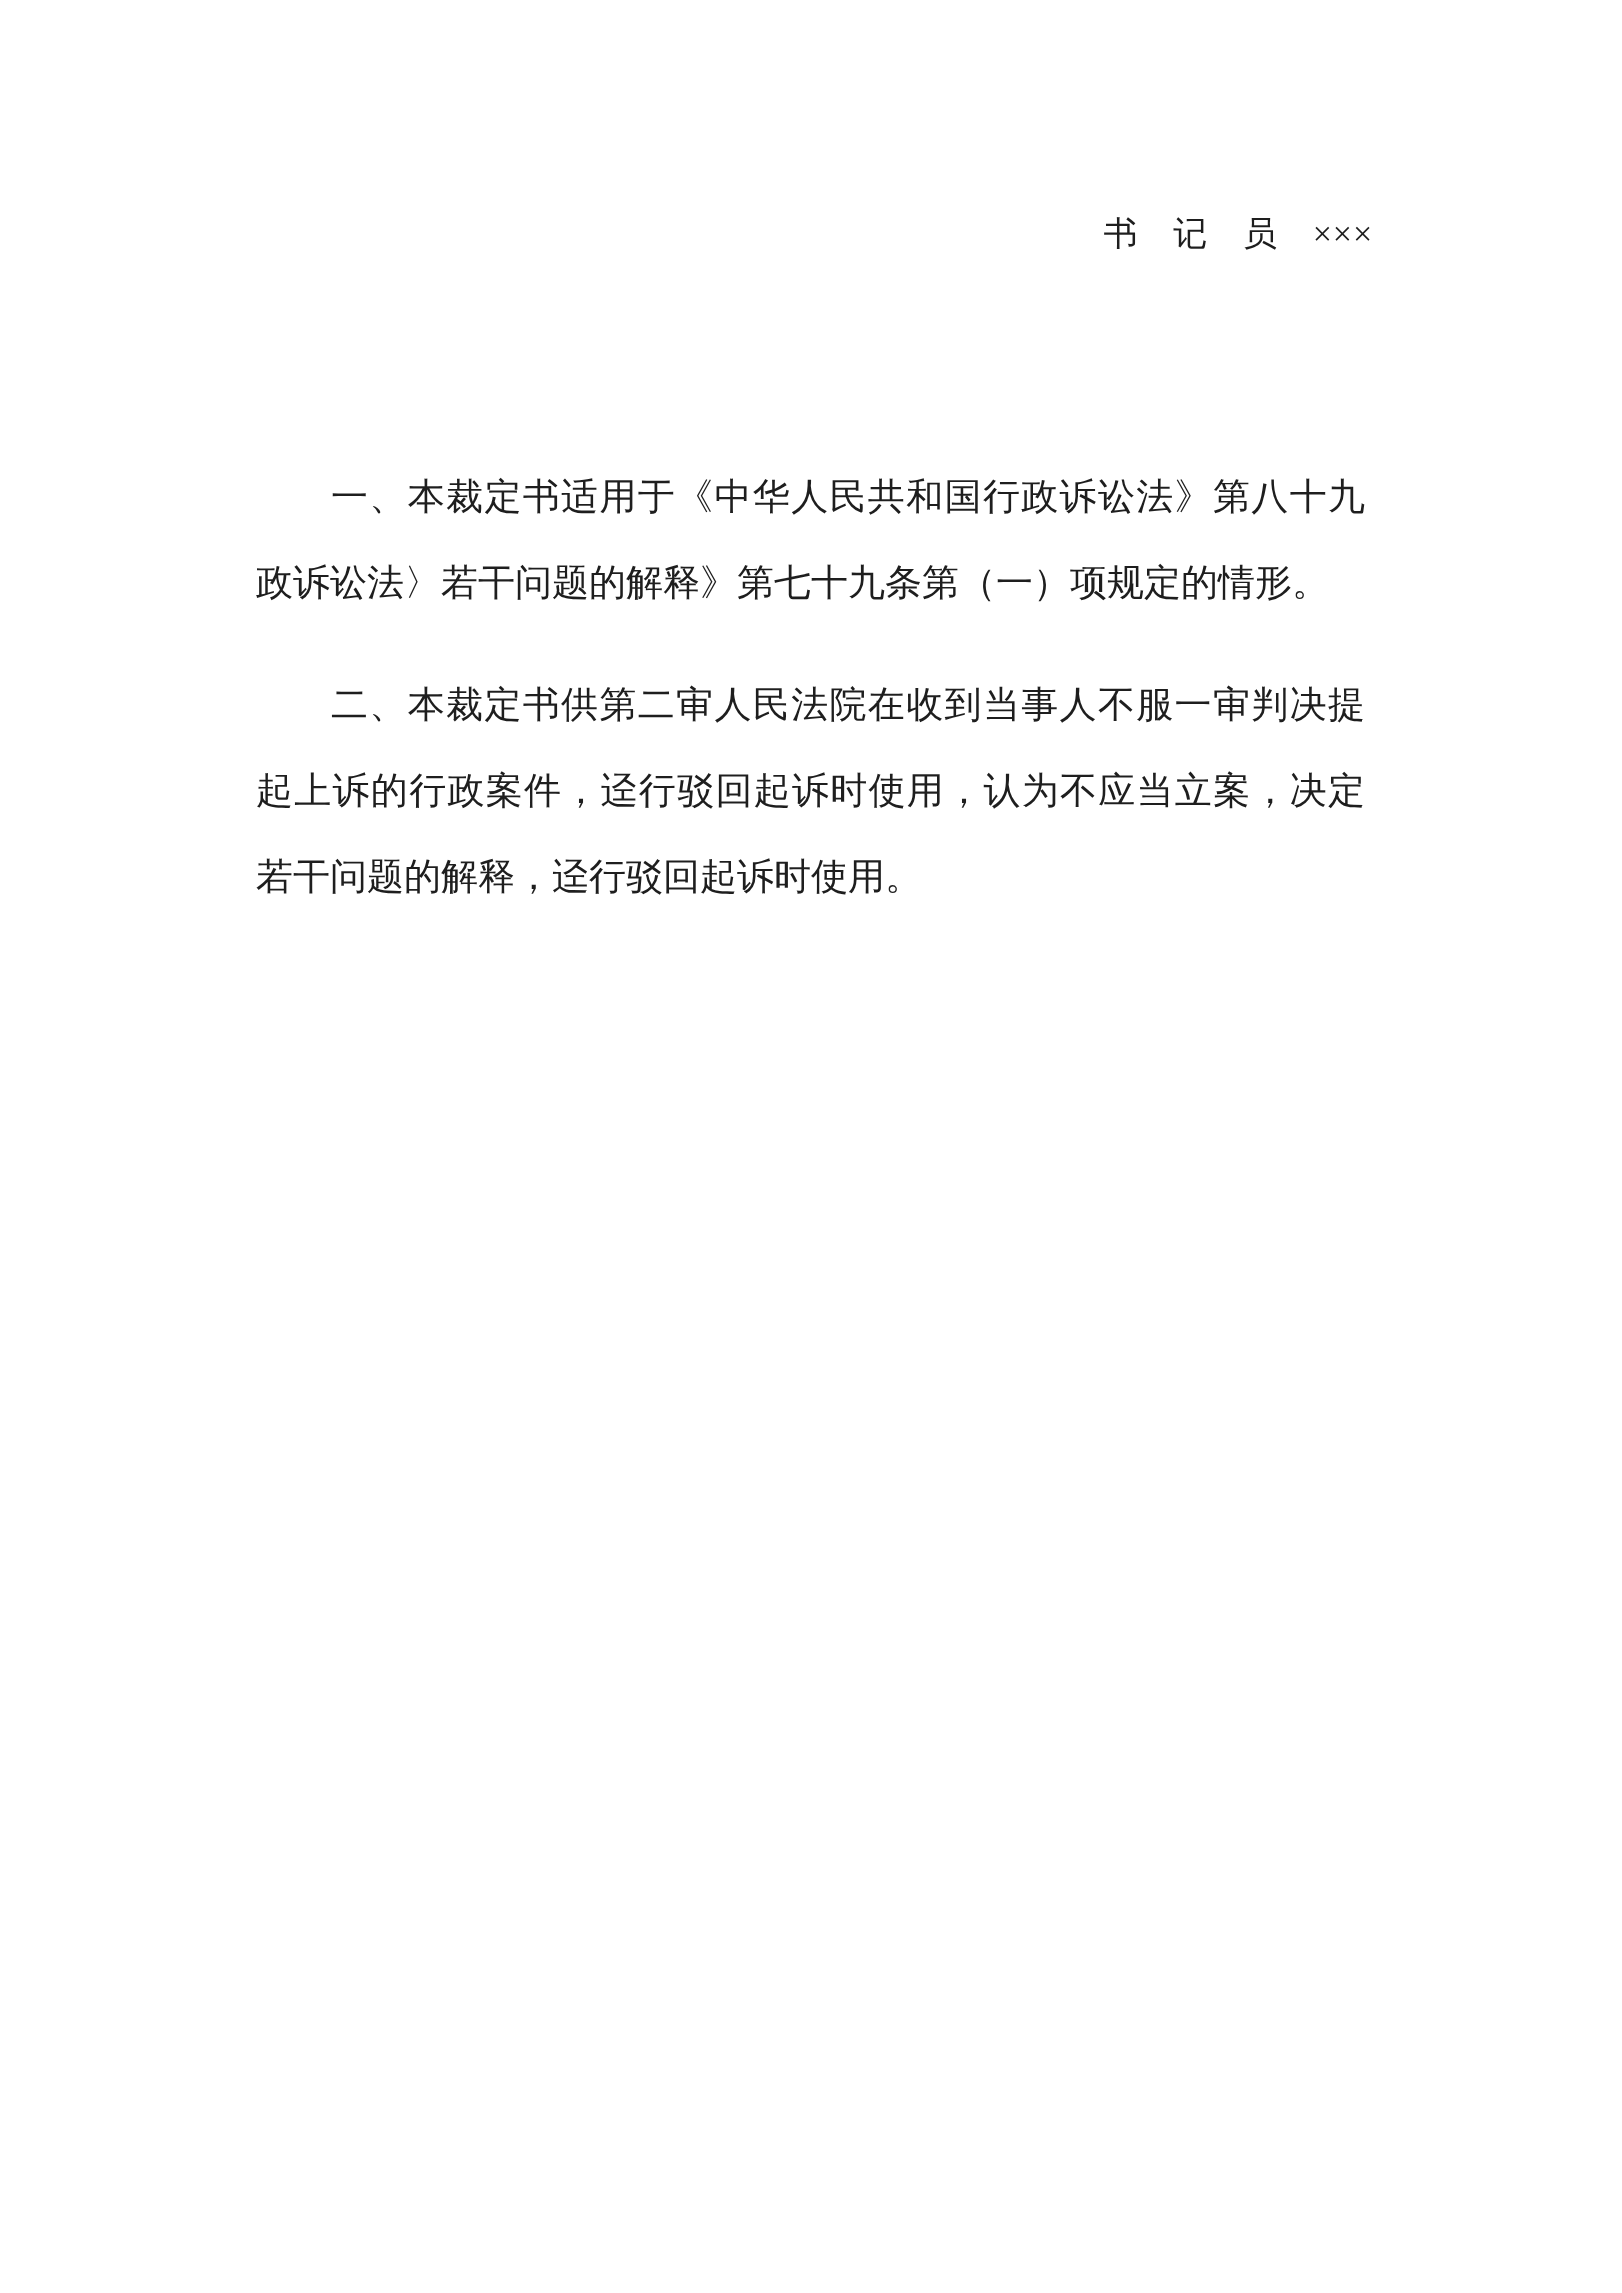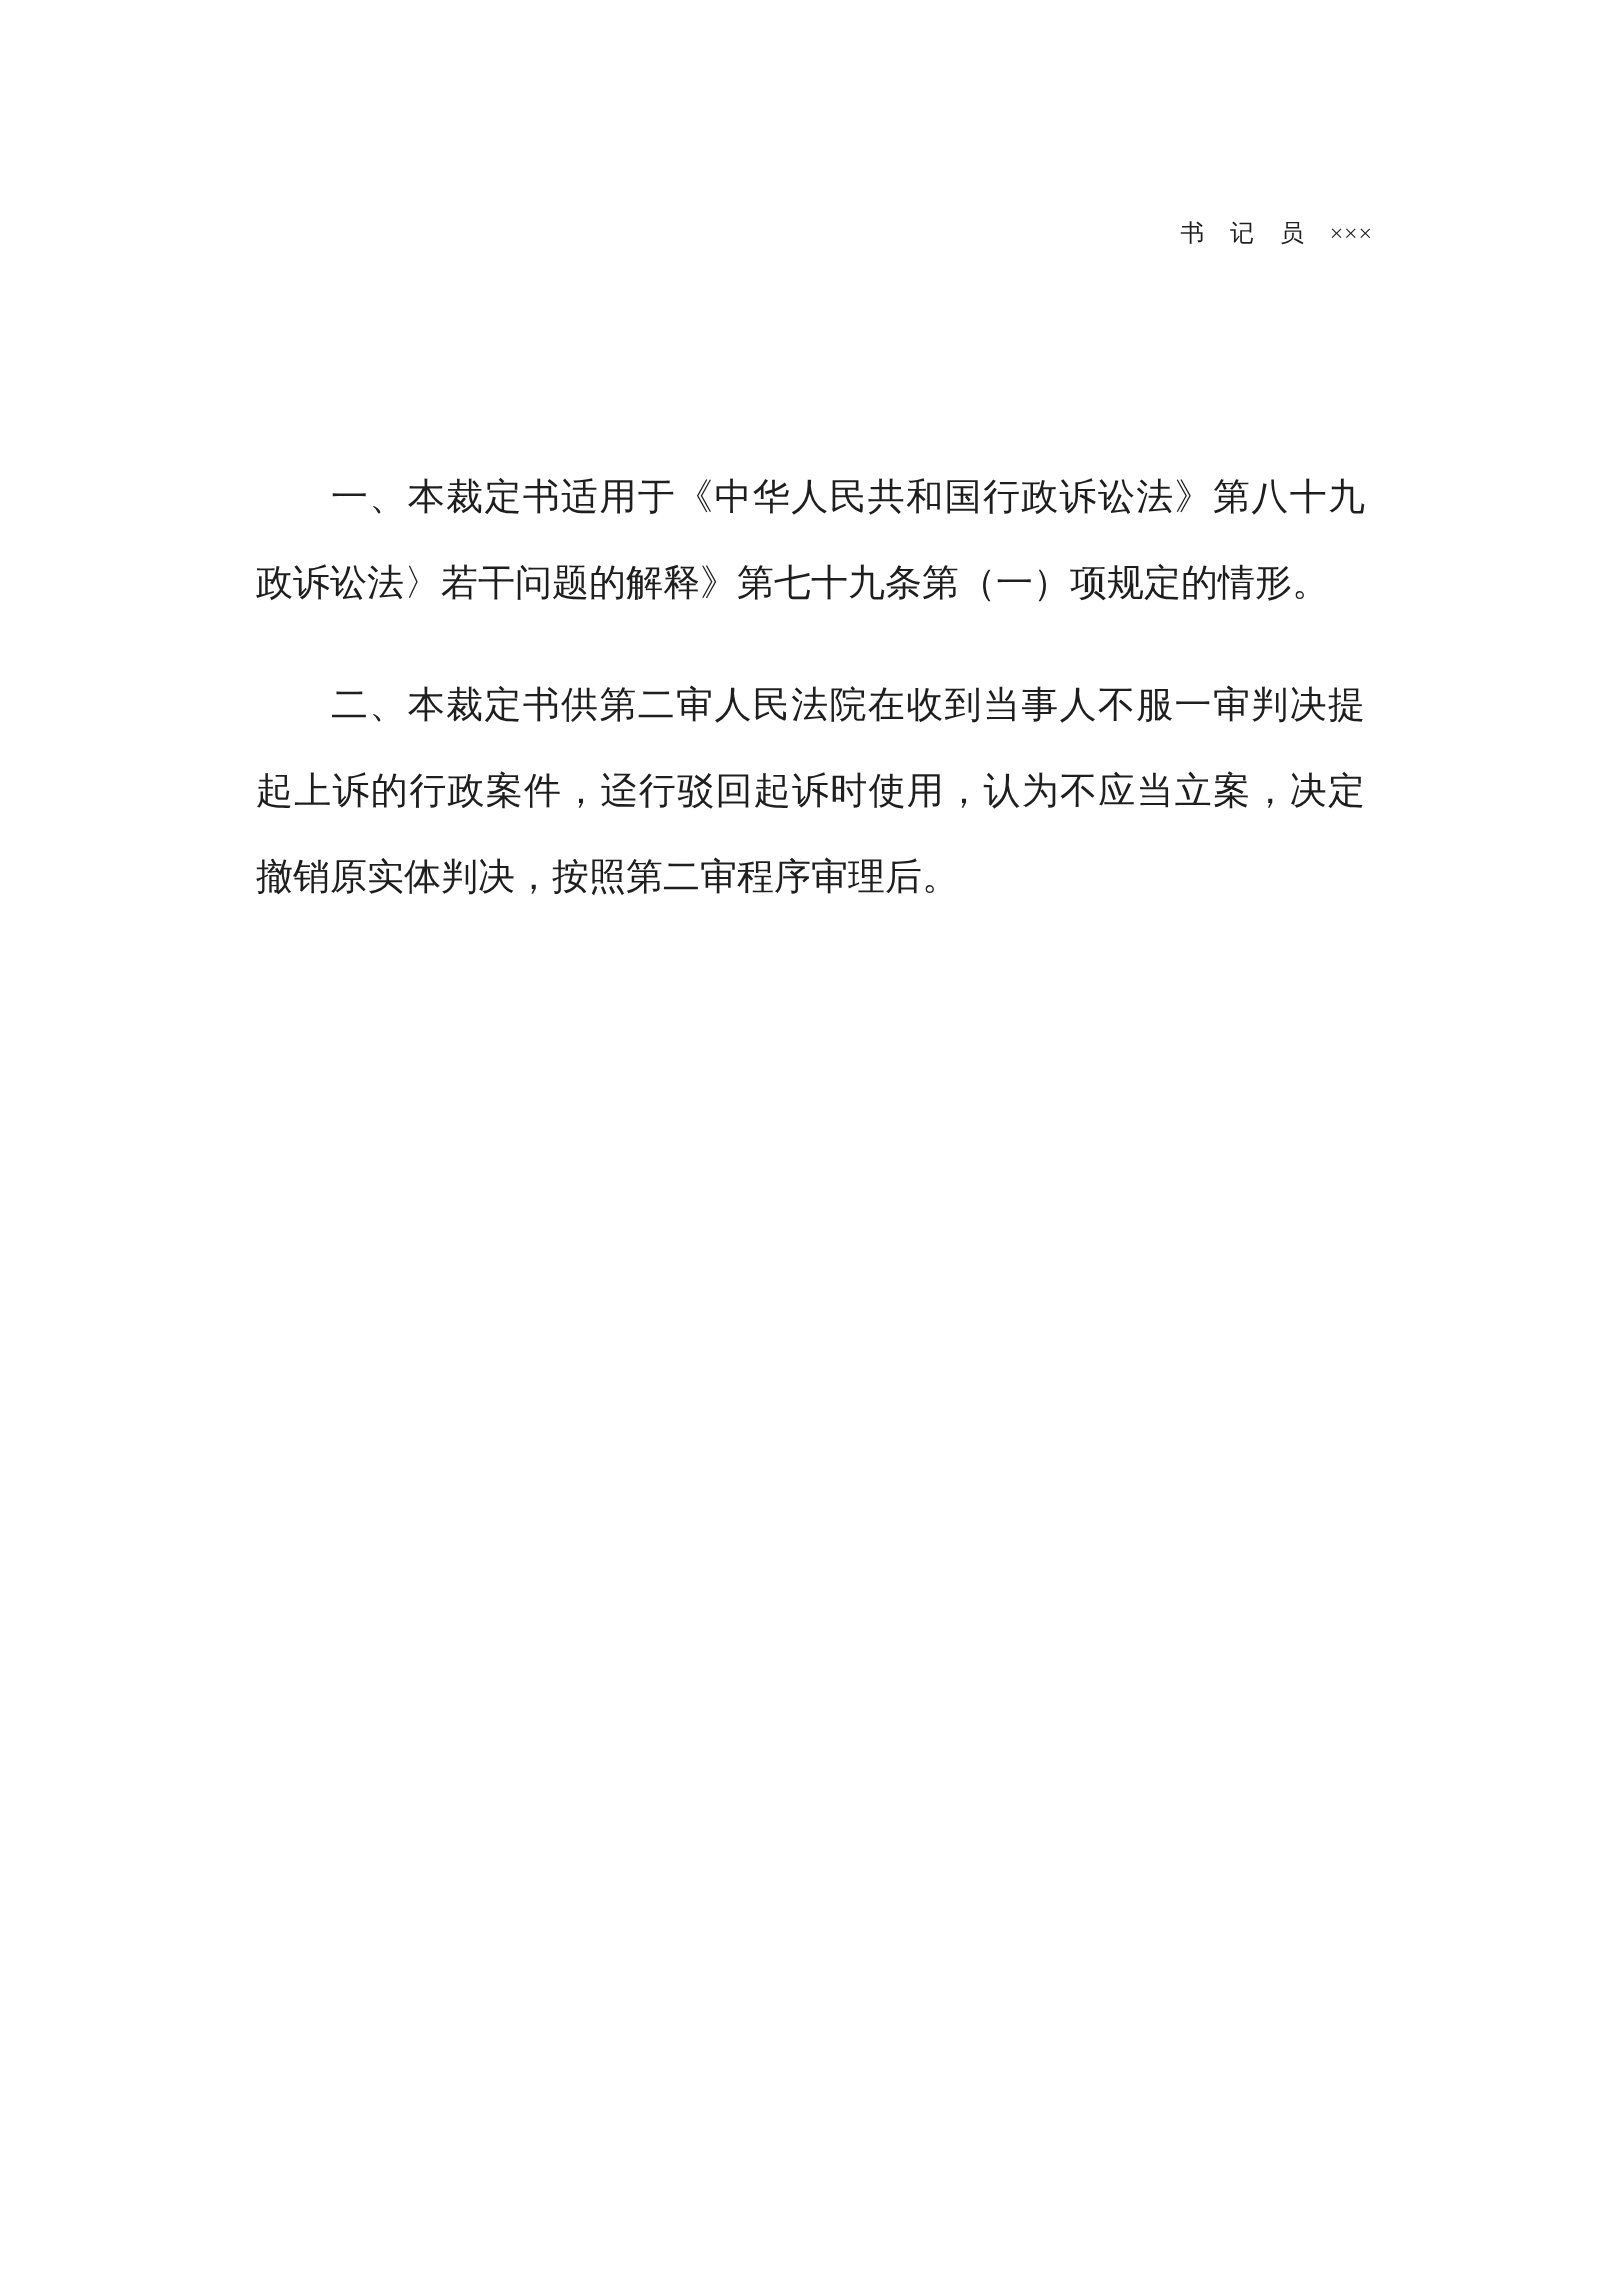--- a/index.html
+++ b/index.html
@@ -13,21 +13,21 @@
     height: 2294px;
     background: #ffffff;
     font-family: "Liberation Serif", "DejaVu Serif", serif;
     color: #1e1e1e;
     overflow: hidden;
   }
   .clerk-line {
     position: absolute;
     top: 211px;
     right: 250px;
-    font-size: 24px;
+    font-size: 34px;
     line-height: 45px;
     letter-spacing: 0.9px;
     white-space: nowrap;
   }
   .body-text {
     position: absolute;
     left: 244px;
     top: 442px;
     width: 1133px;
   }
@@ -59,20 +59,20 @@
   <div class="body-text">
 
     <div class="note">
       <div class="tline justify indent">一、本裁定书适用于《中华人民共和国行政诉讼法》第八十九</div>
       <div class="tline">政诉讼法〉若干问题的解释》第七十九条第（一）项规定的情形。</div>
     </div>
 
     <div class="note">
       <div class="tline justify indent">二、本裁定书供第二审人民法院在收到当事人不服一审判决提</div>
       <div class="tline justify">起上诉的行政案件，迳行驳回起诉时使用，认为不应当立案，决定</div>
-      <div class="tline">撤销原实体判决，按照第二审程序审理后。</div>
+      <div class="tline">若干问题的解释，迳行驳回起诉时使用。</div>
     </div>
 
 
   </div>
 
 </div>
 
 
 </body></html>

